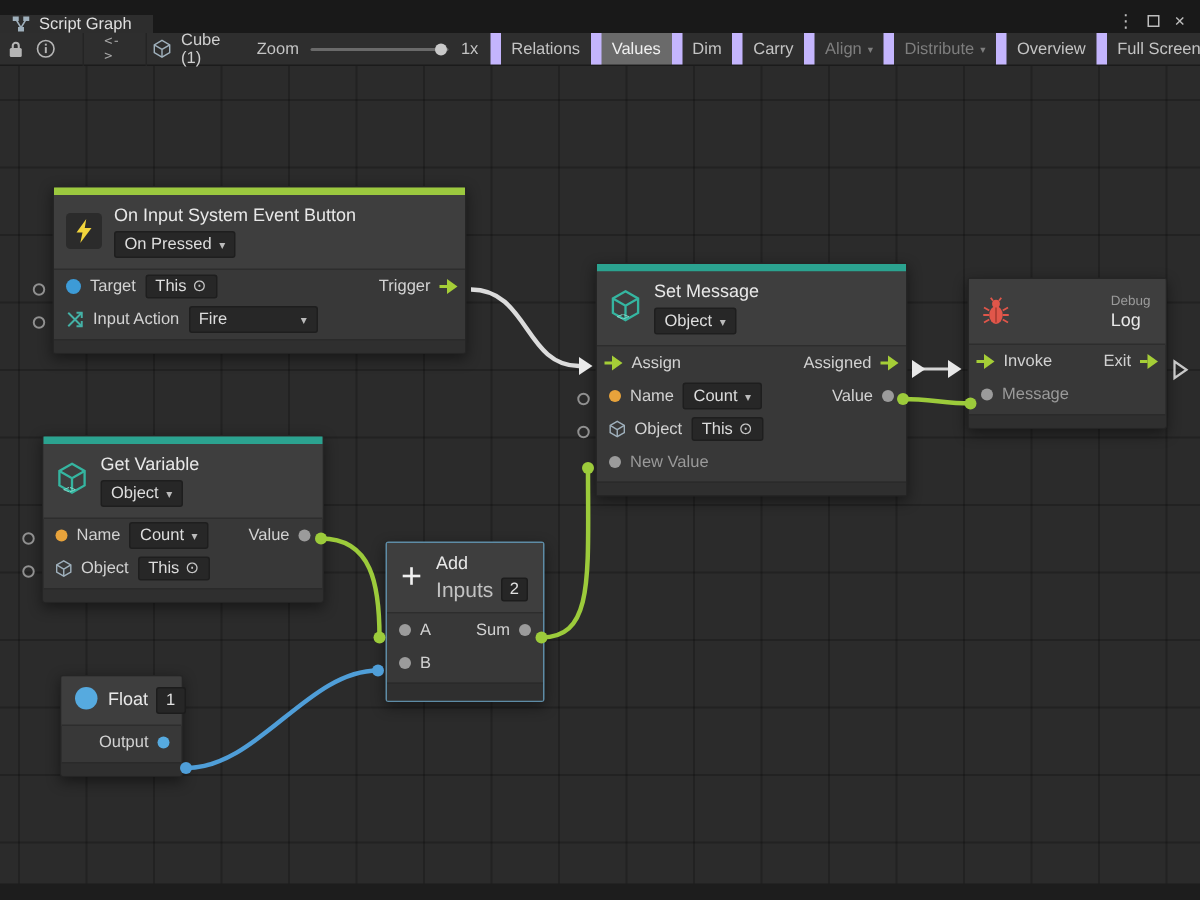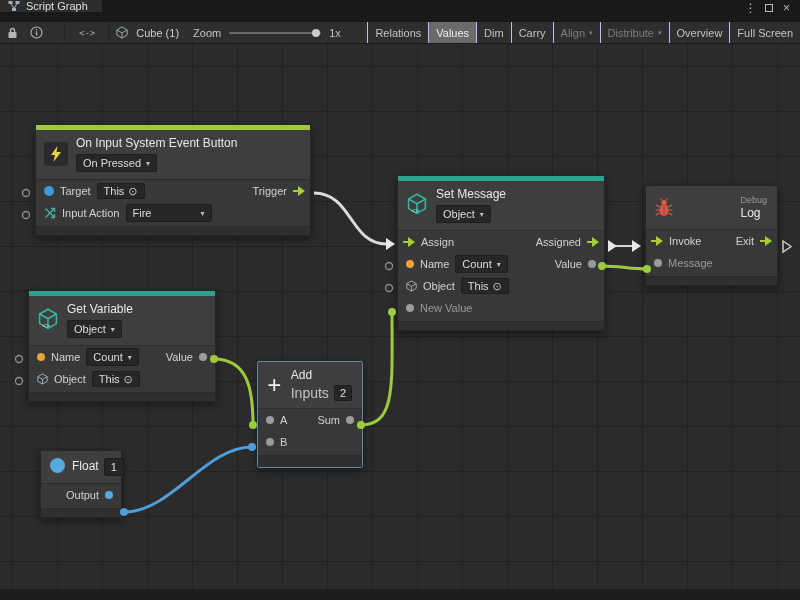--- a/index.html
+++ b/index.html
@@ -6,39 +6,39 @@
   html,body { width:800px; height:600px; overflow:hidden; }
   body {
     position:relative;
     background:#2B2B2B;
     font-family:"Liberation Sans", sans-serif;
     color:#D6D6D6;
     -webkit-font-smoothing:antialiased;
   }
 
   
-  .titlebar { position:absolute; top:0; left:0; right:0; height:22px; background:#191919; display:flex; align-items:flex-start; z-index:10; }
+  .titlebar { position:absolute; top:0; left:0; right:0; height:22px; background:#191919; display:flex; align-items:flex-end; z-index:10; }
   .tab { display:flex; align-items:center; gap:6px; background:#2D2D2D; padding:0 14px 0 8px; font-size:11px; color:#DFDFDF; }
   .titlebar-right { margin-left:auto; display:flex; align-items:center; gap:3px; padding-right:6px; color:#BDBDBD; }
   .tb-icon { width:15px; height:16px; display:flex; align-items:center; justify-content:center; font-size:12px; cursor:default; }
   .maximize-box { width:8px; height:8px; border:1px solid #BDBDBD; }
 
   
   .toolbar { position:absolute; top:22px; left:0; right:0; height:22px; background:#2E2E2E; border-bottom:1px solid #1B1B1B; display:flex; align-items:center; font-size:11px; color:#C4C4C4; z-index:10; }
   .tool-left { display:flex; align-items:center; height:100%; }
   .tsep { width:1px; height:22px; background:#242424; }
   .tspace { width:16px; }
   .tool-icon { width:24px; height:22px; display:flex; align-items:center; justify-content:center; }
   .code-glyph { font-family:"DejaVu Sans Mono", monospace; font-size:9px; color:#A8A8A8; padding:0 14px; }
   .obj-label { padding:0 6px 0 2px; color:#CFCFCF; }
   .zoom-wrap { display:flex; align-items:center; gap:8px; padding:0 8px; }
   .slider-track { width:92px; height:2px; background:#6A6A6A; border-radius:1px; position:relative; }
   .slider-knob { position:absolute; right:1px; top:-3px; width:8px; height:8px; border-radius:50%; background:#C9C9C9; }
   .tool-buttons { margin-left:auto; display:flex; align-items:stretch; height:100%; }
-  .tbtn { display:flex; align-items:center; gap:4px; padding:0 7px; border-left:1px solid #c4b5fd; white-space:nowrap; cursor:default; }
+  .tbtn { display:flex; align-items:center; gap:4px; padding:0 7px; border-left:7px solid #c4b5fd; white-space:nowrap; cursor:default; }
   .tbtn.selected { background:#6A6A6A; color:#F0F0F0; }
   .tbtn.disabled { color:#7E7E7E; }
   .dd-sm { font-size:7px; }
 
   
   .canvas {
     position:absolute; top:44px; left:0; right:0; bottom:0; z-index:1;
     background-color:#2B2B2B;
     background-image:
       linear-gradient(to right, rgba(0,0,0,0.22) 1px, transparent 1px),

